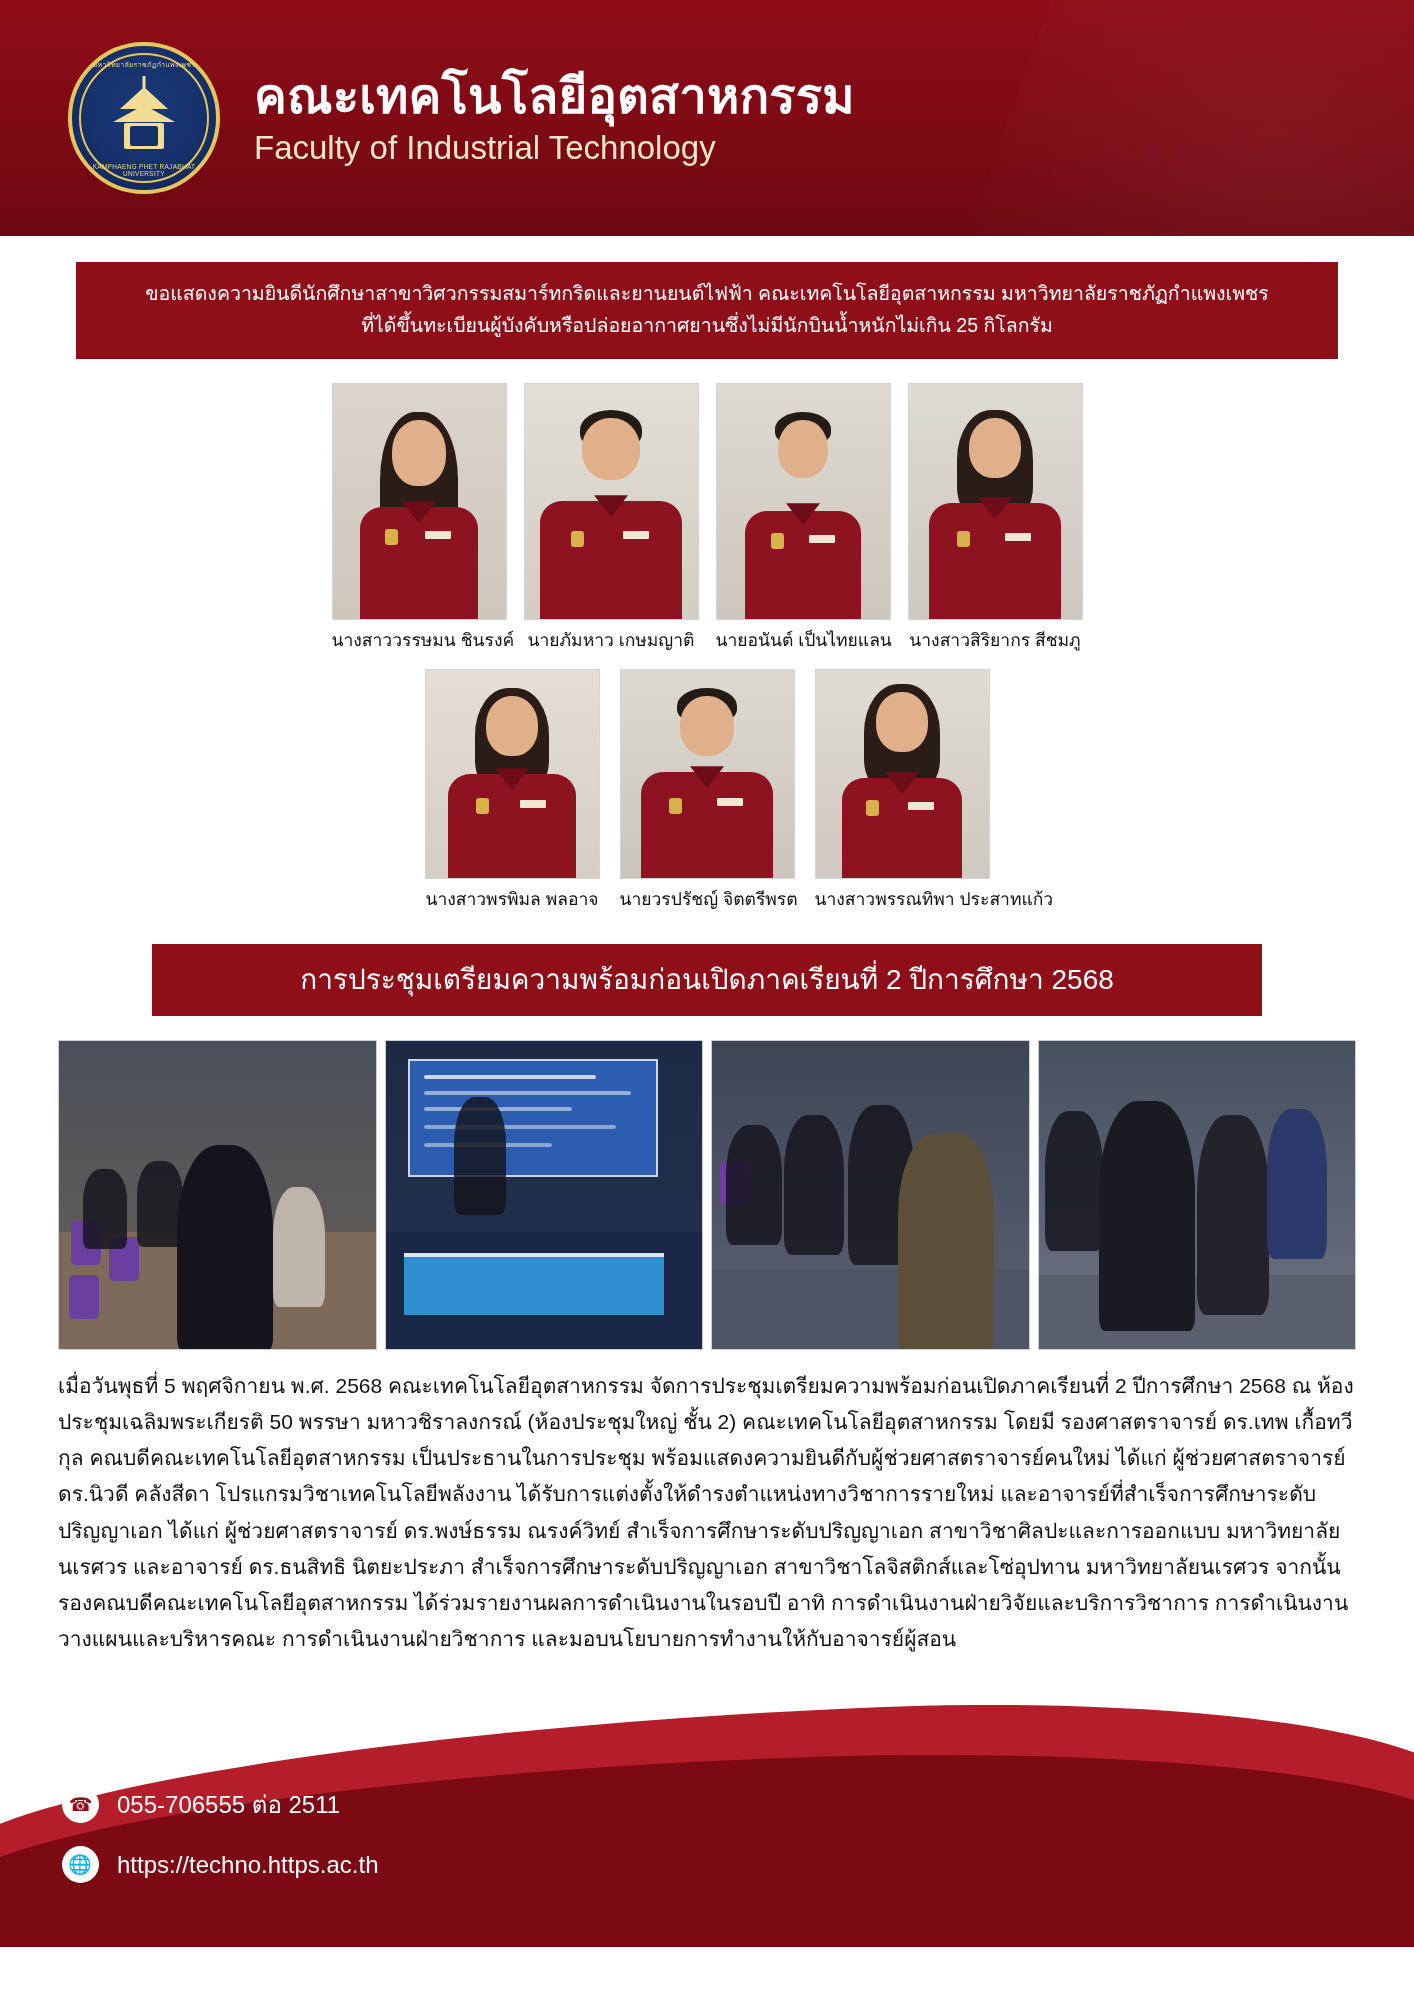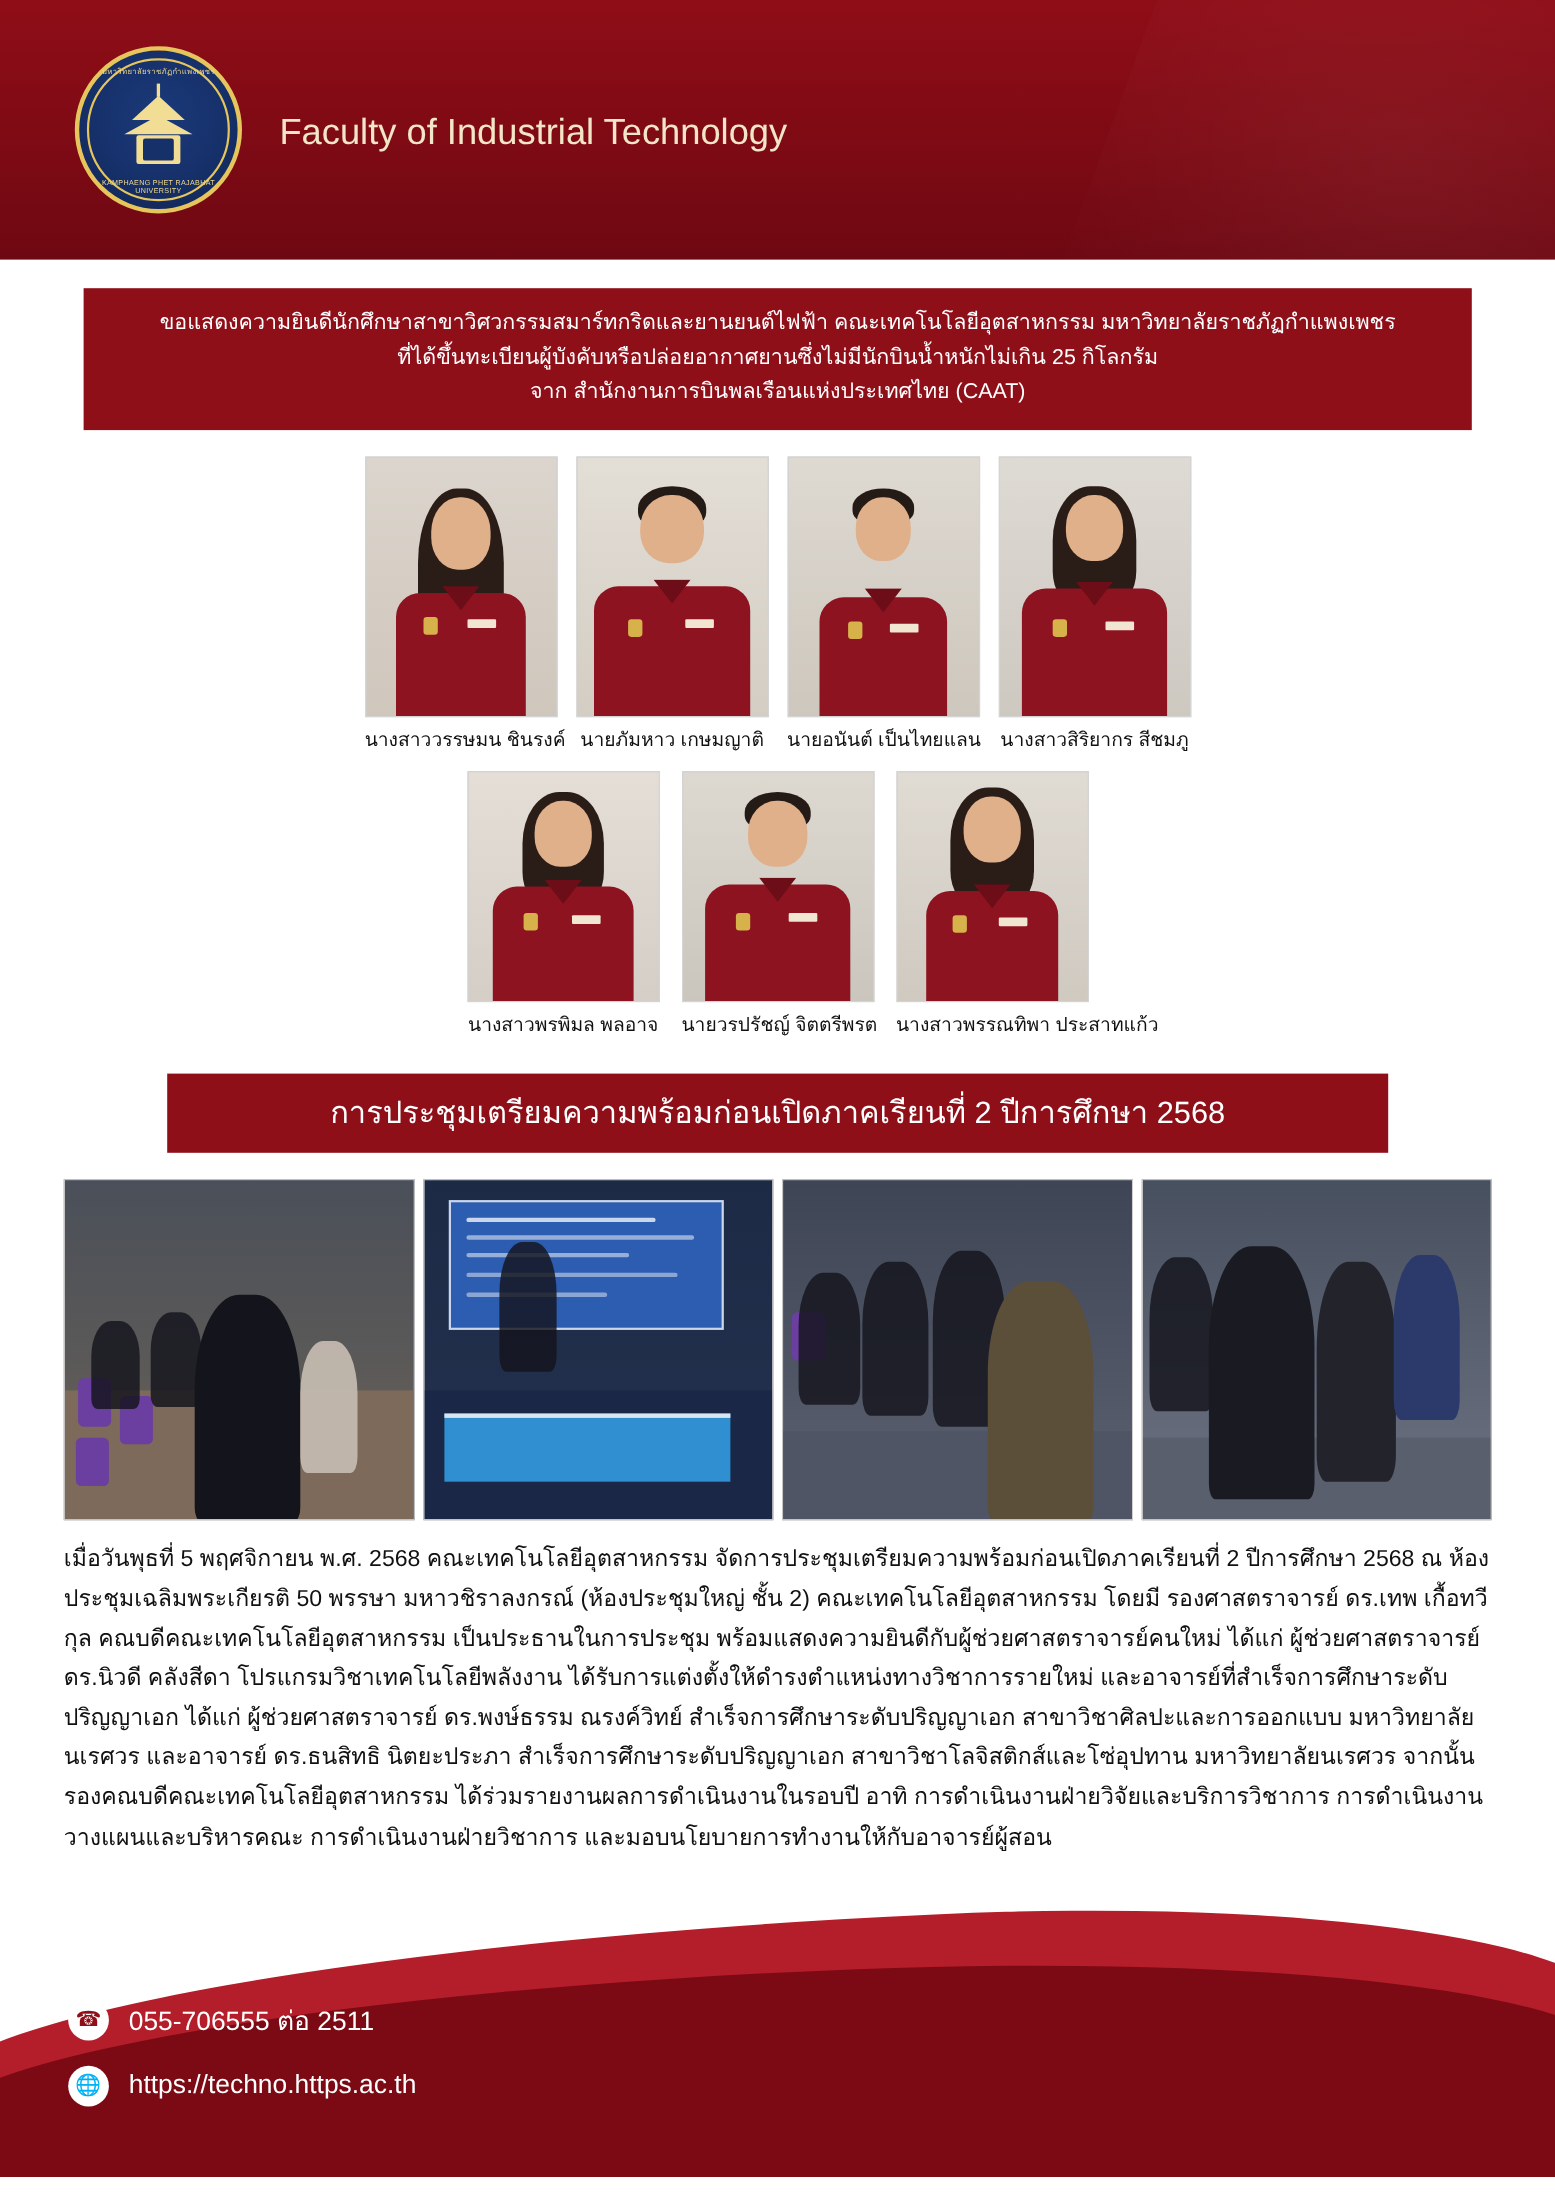--- a/index.html
+++ b/index.html
@@ -286,28 +286,28 @@
     <div class="top-text">มหาวิทยาลัยราชภัฏกำแพงเพชร</div>
     <div class="pavilion">
       <div class="spire"></div>
       <div class="roof"></div>
       <div class="roof2"></div>
       <div class="base"></div>
     </div>
     <div class="bottom-text">KAMPHAENG PHET RAJABHAT UNIVERSITY</div>
   </div>
   <div class="header-text">
+    <div class="th">คณะเทคโนโลยีอุตสาหกรรม</div>
     <div class="en">Faculty of Industrial Technology</div>
   </div>
 </div>
 
 <div class="banner">
   <div>ขอแสดงความยินดีนักศึกษาสาขาวิศวกรรมสมาร์ทกริดและยานยนต์ไฟฟ้า คณะเทคโนโลยีอุตสาหกรรม มหาวิทยาลัยราชภัฏกำแพงเพชร</div>
   <div>ที่ได้ขึ้นทะเบียนผู้บังคับหรือปล่อยอากาศยานซึ่งไม่มีนักบินน้ำหนักไม่เกิน 25 กิโลกรัม</div>
-  <div>จาก สำนักงานการบินพลเรือนแห่งประเทศไทย (CAAT)</div>
 </div>
 
 <div class="grid row1">
 
   <div class="card">
     <div class="photo">
       <div class="ph">
         <div class="wall" style="background:linear-gradient(180deg,#dcd5cd,#cfc6bc)"></div>
         <div class="hair-long" style="width:78px;height:150px;top:28px;"></div>
         <div class="head" style="width:54px;height:66px;top:36px;"></div>

